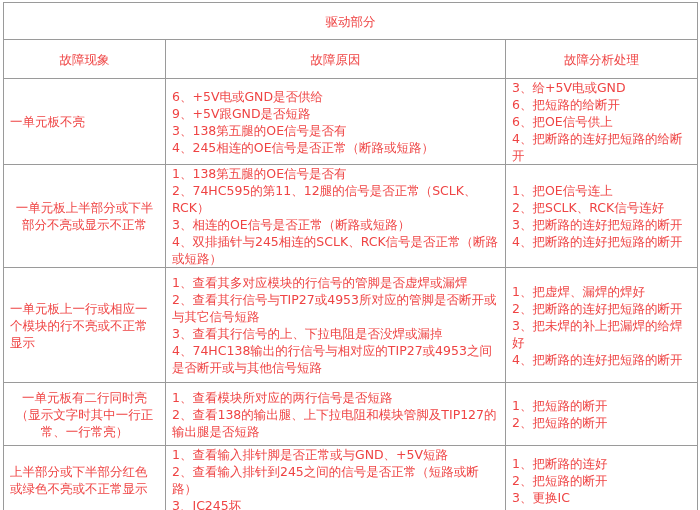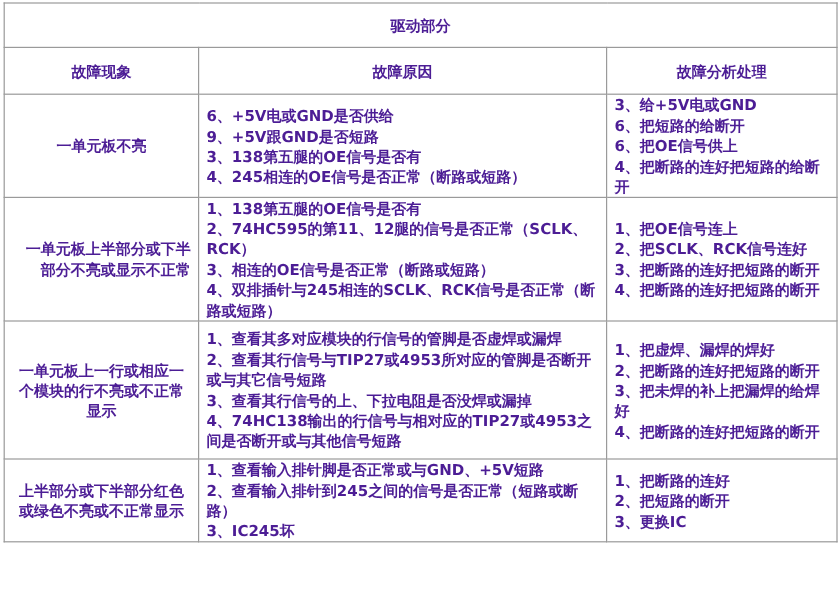--- a/index.html
+++ b/index.html
@@ -3,28 +3,28 @@
   <meta charset="utf-8">
   <style>
     html, body { margin: 0; padding: 0; background: #ffffff; }
     body { width: 700px; height: 510px; position: relative; overflow: hidden;
            font-family: "DejaVu Sans", "Liberation Sans", sans-serif; color: #333333; }
     table.fault {
       position: absolute; left: 3px; top: 2px;
       width: 694px; border-collapse: collapse; table-layout: fixed;
     }
     table.fault td, table.fault th {
-      border: 1px solid #9a9a9a; font-weight: bold;
-      font-size: 12.5px; line-height: 17px; color: #4c1d95;
+      border: 1px solid #9a9a9a; font-weight: normal;
+      font-size: 12.5px; line-height: 17px; color: #ef4444;
       vertical-align: middle; padding: 0 6px; box-sizing: border-box;
     }
     th.title { height: 37px; text-align: center; }
     th.colhead { height: 39px; }
-    td.symptom { text-align: center; padding: 0 4px; }
-    td.symptom.left { text-align: right; }
+    td.symptom { padding: 0 4px; }
+    td.symptom.left { text-align: center; }
     td.list { text-align: left; padding: 0 4px 0 6px; }
     td.list .line { display: block; white-space: normal; }
     tr.r1 td { height: 85px; }
     tr.r2 td { height: 102px; }
     tr.r3 td { height: 115px; }
     tr.r4 td { height: 63px; }
     tr.r5 td { height: 55px; }
     col.c1 { width: 162px; }
     col.c2 { width: 340px; }
     col.c3 { width: 192px; }
@@ -89,20 +89,31 @@
       <span class="line">4、74HC138输出的行信号与相对应的TIP27或4953之间是否断开或与其他信号短路</span>
     </td>
     <td class="list">
       <span class="line">1、把虚焊、漏焊的焊好</span>
       <span class="line">2、把断路的连好把短路的断开</span>
       <span class="line">3、把未焊的补上把漏焊的给焊好</span>
       <span class="line">4、把断路的连好把短路的断开</span>
     </td>
   </tr>
 
+  <tr class="r4">
+    <td class="symptom left">一单元板有二行同时亮（显示文字时其中一行正常、一行常亮）</td>
+    <td class="list">
+      <span class="line">1、查看模块所对应的两行信号是否短路</span>
+      <span class="line">2、查看138的输出腿、上下拉电阻和模块管脚及TIP127的输出腿是否短路</span>
+    </td>
+    <td class="list">
+      <span class="line">1、把短路的断开</span>
+      <span class="line">2、把短路的断开</span>
+    </td>
+  </tr>
 
   <tr class="r5">
     <td class="symptom">上半部分或下半部分红色或绿色不亮或不正常显示</td>
     <td class="list">
       <span class="line">1、查看输入排针脚是否正常或与GND、+5V短路</span>
       <span class="line">2、查看输入排针到245之间的信号是否正常（短路或断路）</span>
       <span class="line">3、IC245坏</span>
     </td>
     <td class="list">
       <span class="line">1、把断路的连好</span>

